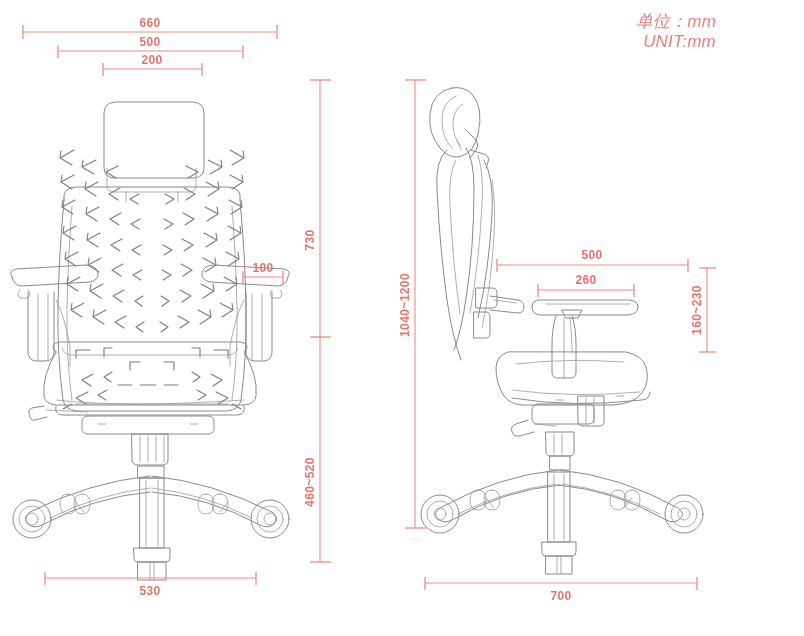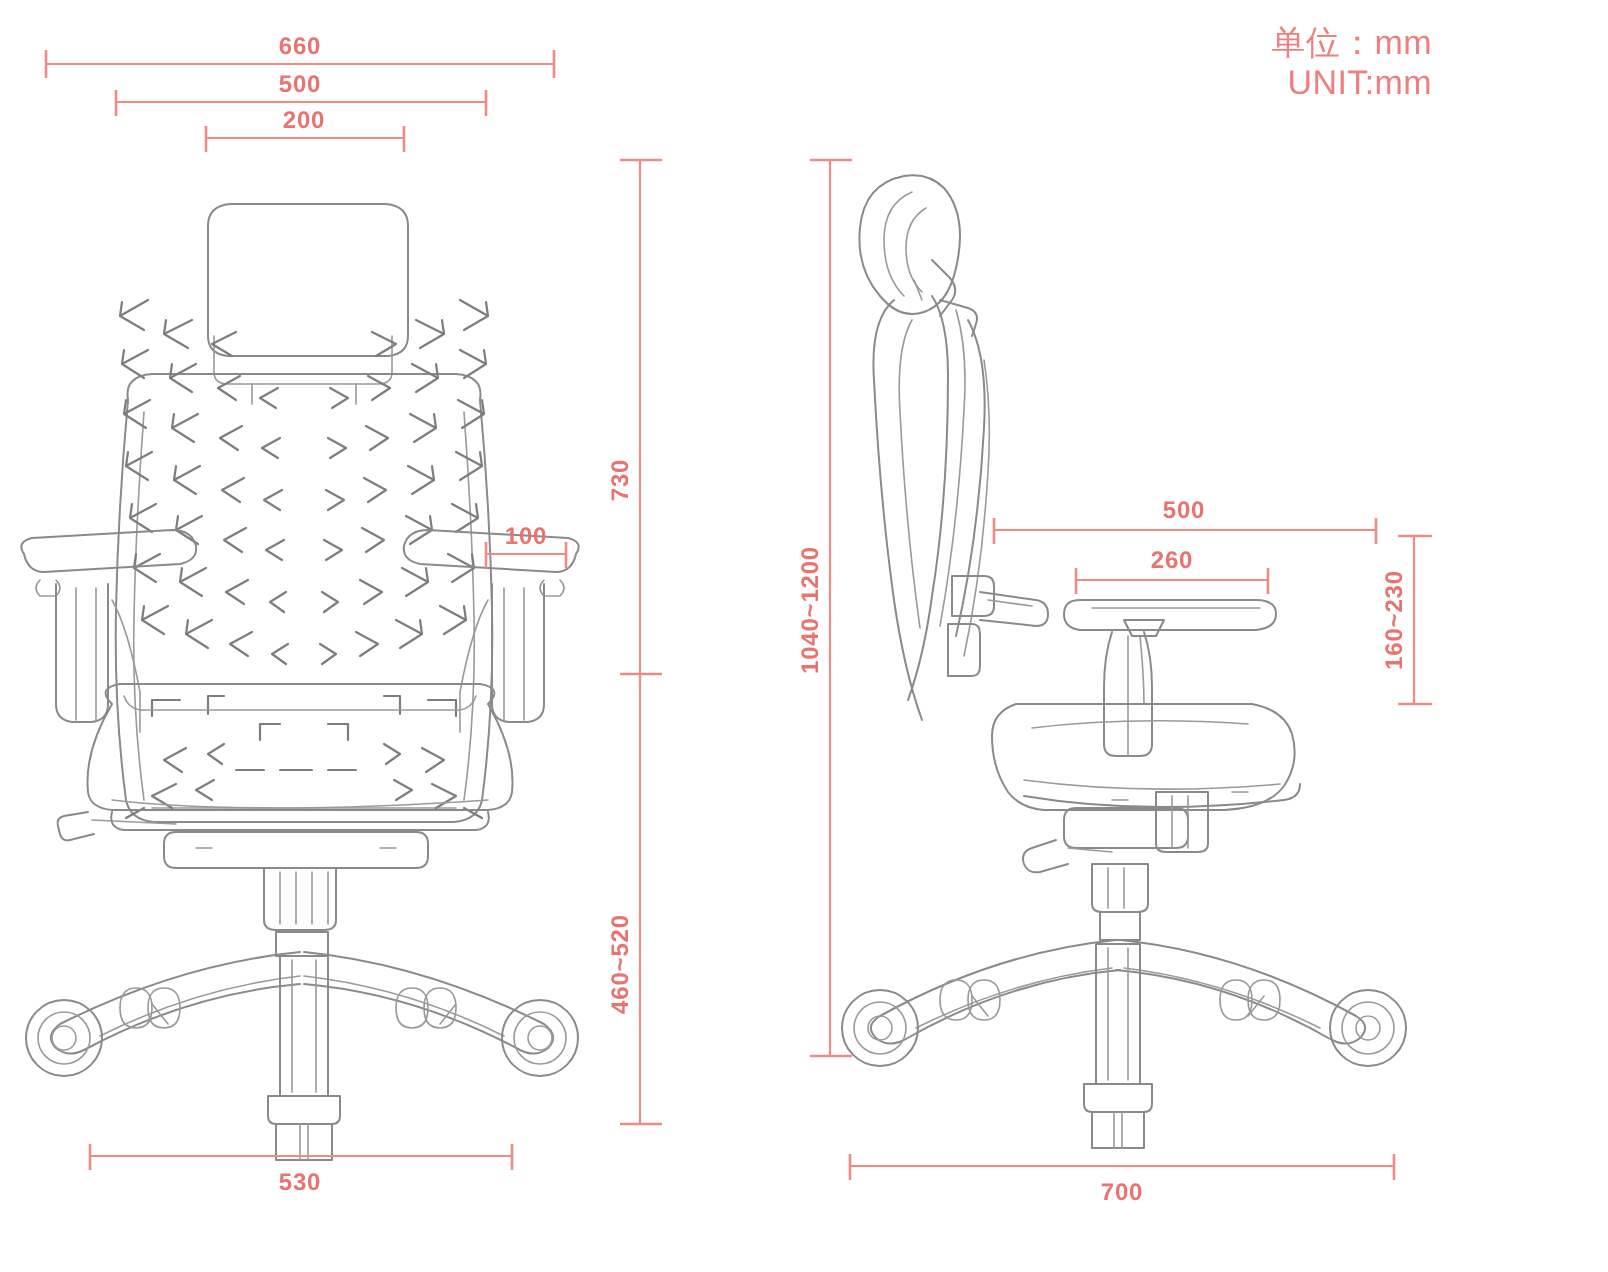--- a/index.html
+++ b/index.html
@@ -29,20 +29,21 @@
   .unit-block {
     position: absolute;
     right: 8px;
     top: 12px;
     text-align: right;
     color: #ef7f7f;
     font-size: 17px;
     line-height: 20px;
     letter-spacing: 0.2px;
     white-space: nowrap;
+    font-style: italic;
   }
   .unit-line { display: block; }
   .dim-text {
     fill: #e8736f;
     font-family: "Liberation Sans", sans-serif;
     font-size: 12px;
     font-weight: bold;
     letter-spacing: 0.4px;
   }
   .chair-line {

